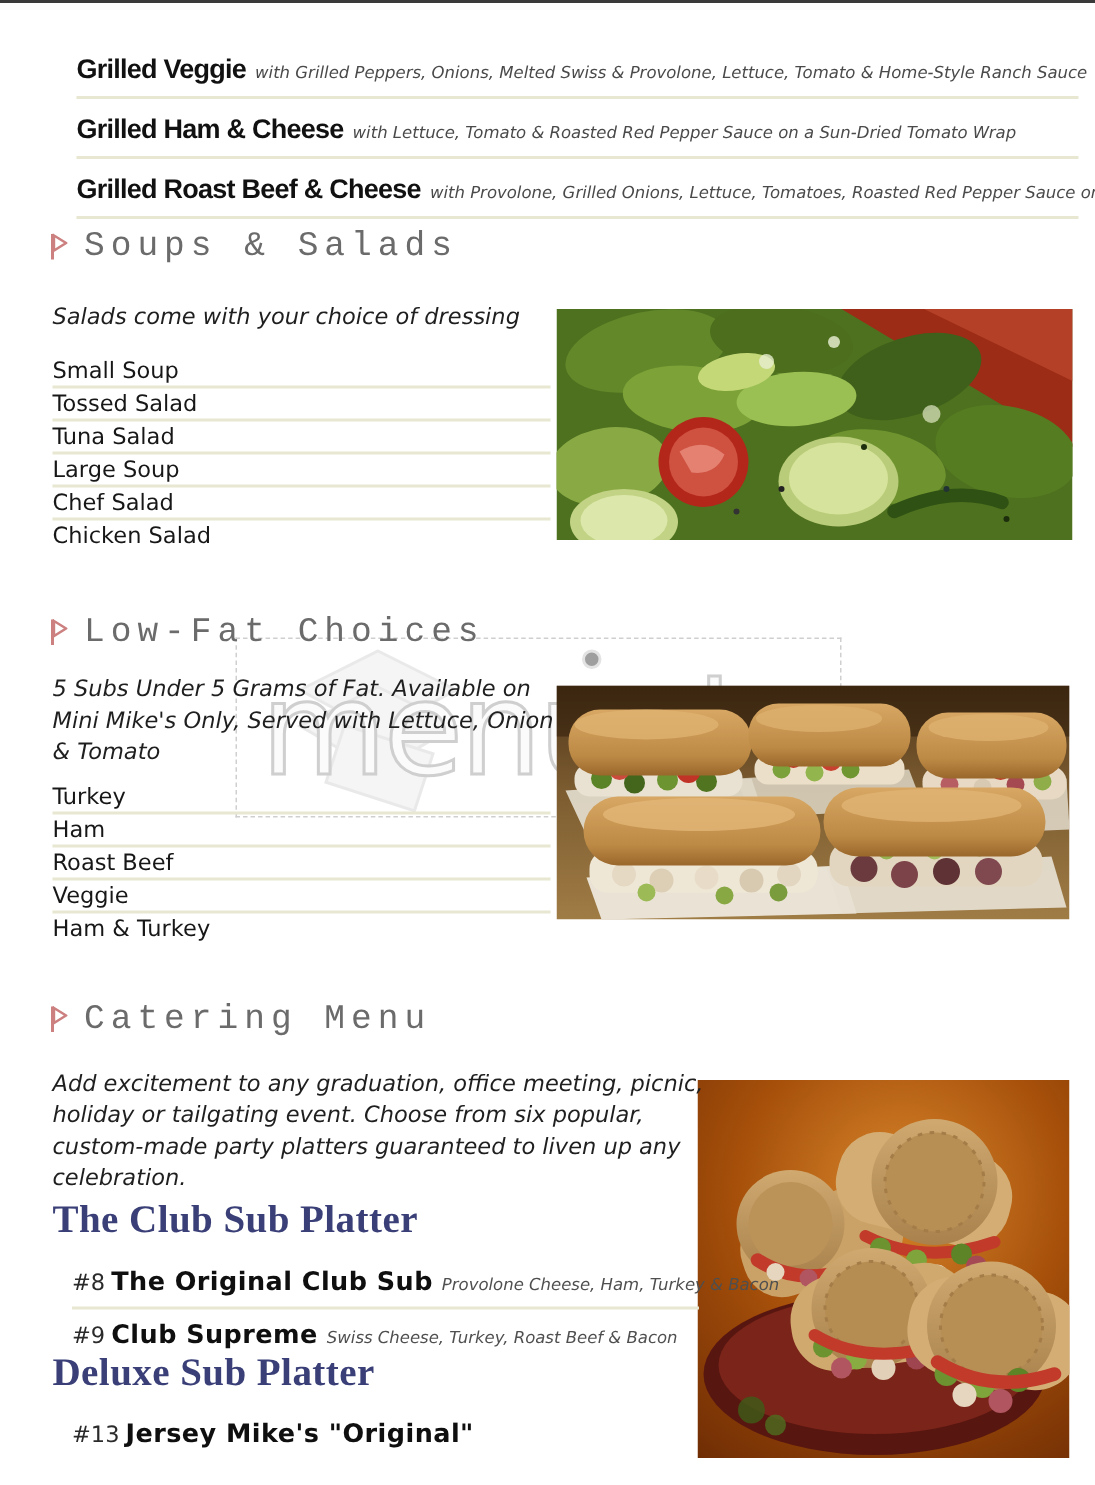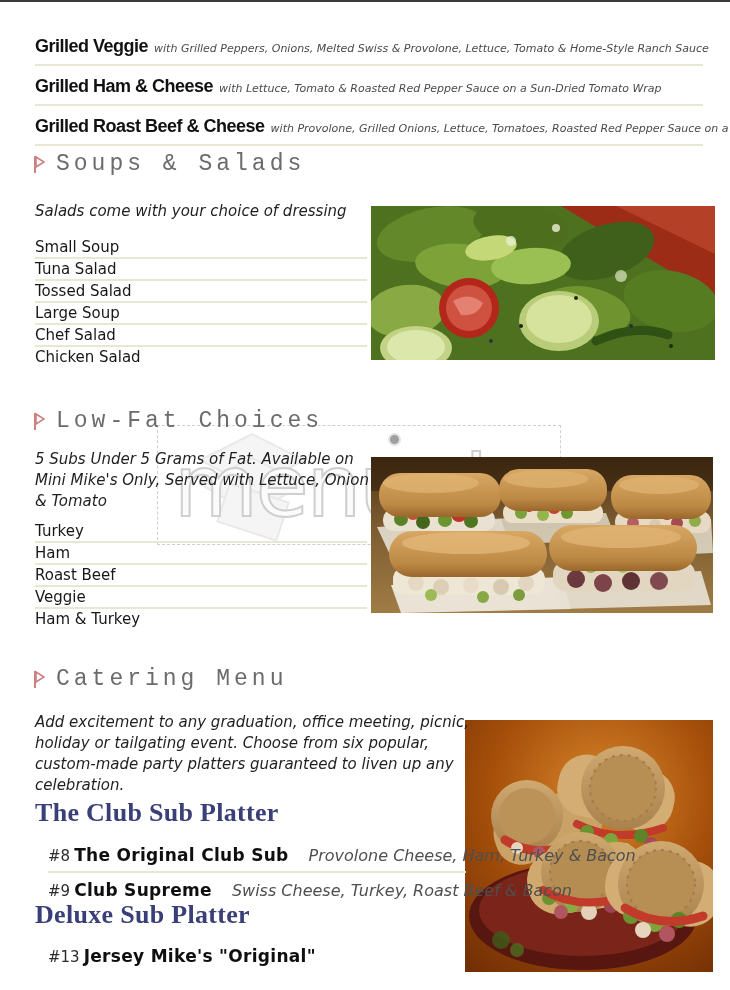--- a/index.html
+++ b/index.html
@@ -3,21 +3,21 @@
 <meta charset="utf-8">
 <style>
   html,body{margin:0;padding:0;background:#ffffff;}
   .page{
     position:relative;width:730px;height:990px;background:#ffffff;overflow:hidden;
     font-family:"DejaVu Sans","Liberation Sans",sans-serif;color:#1a1a1a;
   }
   .topline{position:absolute;left:0;top:0;width:730px;height:2px;background:#3a3a3a;}
 
   
-  .featured{position:absolute;left:35px;top:36px;width:668px;}
+  .featured{position:absolute;left:51px;top:36px;width:668px;}
   .feat-row{padding-bottom:7px;border-bottom:2px solid #e7e7d2;margin-bottom:10px;white-space:nowrap;}
   .feat-name{font-family:"Liberation Sans",sans-serif;font-weight:700;font-size:18px;letter-spacing:-0.5px;color:#111;}
   .feat-desc{font-style:italic;font-size:11px;color:#4a4a4a;margin-left:6px;}
 
   
   .section-head{position:absolute;left:33px;display:flex;align-items:center;gap:11px;}
   .section-title{
     font-family:"Liberation Mono",monospace;font-size:23px;letter-spacing:4px;
     color:#6b6b6b;white-space:nowrap;
   }
@@ -35,21 +35,21 @@
   
   .platter-head{
     position:absolute;left:35px;font-family:"Liberation Serif",serif;font-weight:700;
     font-size:26px;color:#3a4077;letter-spacing:0.3px;white-space:nowrap;
   }
   .num-items{position:absolute;left:48px;width:418px;}
   .num-row{padding-bottom:6px;margin-bottom:7px;white-space:nowrap;}
   .num-row.ruled{border-bottom:2px solid #e7e7d2;}
   .num{font-size:15px;color:#2b2b2b;}
   .num-name{font-weight:700;font-size:17px;color:#0f0f0f;margin-left:4px;letter-spacing:0.3px;}
-  .num-desc{font-style:italic;font-size:16px;color:#4f4f4f;margin-left:20px;}
+  .num-desc{font-style:italic;font-size:11px;color:#4f4f4f;margin-left:6px;}
 
   
   .photo{position:absolute;z-index:2;display:block;}
   .photo-salad{left:371px;top:206px;}
   .photo-subs{left:371px;top:457px;}
   .photo-catering{left:465px;top:720px;}
 
   
   .wm-box{position:absolute;left:157px;top:425px;width:402px;height:118px;border:1px dashed #cfcfcf;z-index:1;}
   .wm-handle{position:absolute;left:388px;top:433px;width:9px;height:9px;border-radius:50%;
@@ -98,23 +98,23 @@
       <line x1="2" y1="1" x2="2" y2="18" stroke="#cc8080" stroke-width="2"></line>
       <polygon points="3,2 11,7 3,12" fill="none" stroke="#cc8080" stroke-width="1.6"></polygon>
     </svg>
     <span class="section-title">Soups &amp; Salads</span>
   </div>
   <div class="note blk" style="top:201px;width:340px">Salads come with your choice of dressing</div>
   <ul class="menu-list blk" style="top:237px">
 
       <li>Small Soup</li>
 
+      <li>Tossed Salad</li>
+
       <li>Tuna Salad</li>
-
-      <li>Tossed Salad</li>
 
       <li>Large Soup</li>
 
       <li>Chef Salad</li>
 
       <li>Chicken Salad</li>
     </ul>
 
   <svg class="photo photo-salad" width="344" height="154" viewBox="0 0 344 154">
     <rect width="344" height="154" fill="#4e711f"></rect>

